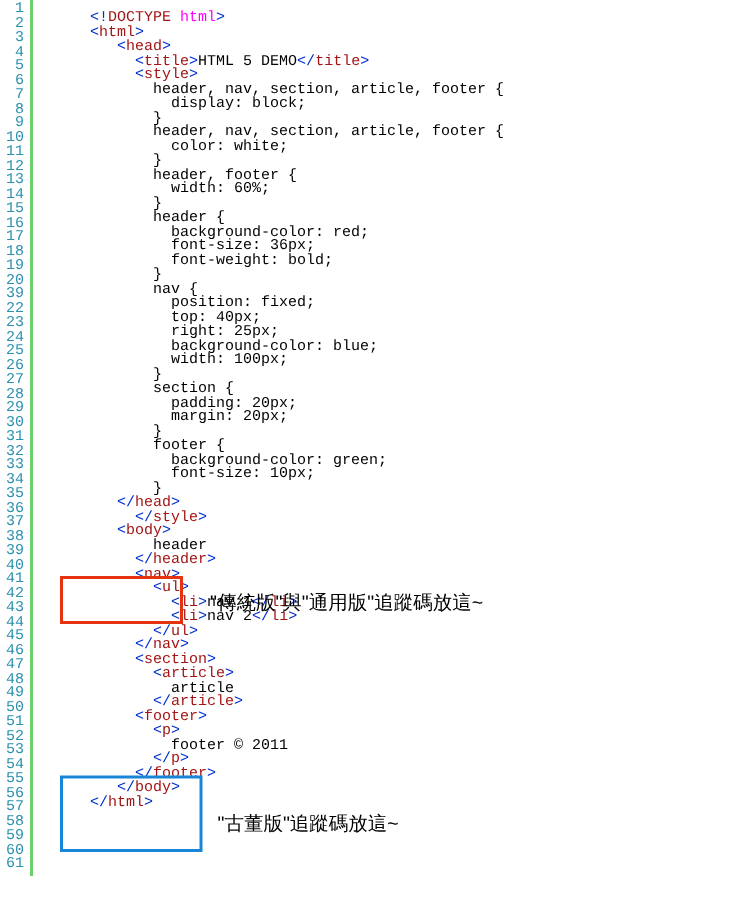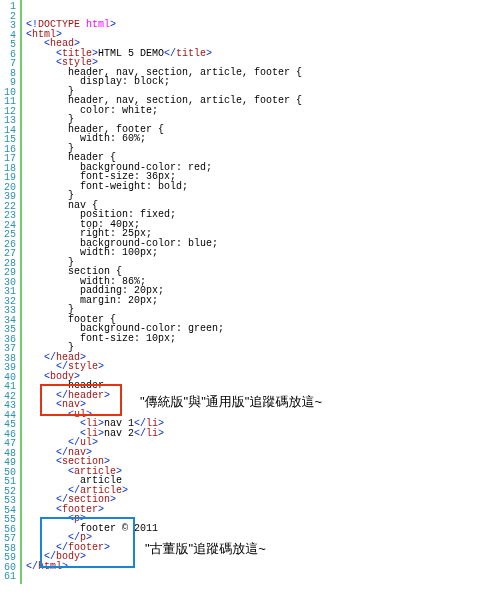--- a/index.html
+++ b/index.html
@@ -23,22 +23,23 @@
     border-right: 2px solid #6ccf6c;
     user-select: none;
     flex: none;
     width: 14px;
   }
   .gutter div {
     height: 9.5px;
     line-height: 9.5px;
   }
   .lines {
-    padding: 20px 0 2px 4px;
+    padding: 8px 0 2px 4px;
     flex: 1;
+    margin-left: 34px;
   }
   .line {
     height: 9.5px;
     line-height: 9.5px;
     white-space: pre;
     color: #000;
   }
   .t-blue { color: #0030d0; }
   .t-red { color: #a31515; }
   .t-pink { color: #ff00ff; }
@@ -145,21 +146,20 @@
       <div class="line"><span>         font-weight: bold;</span></div>
       <div class="line"><span>       }</span></div>
       <div class="line"><span>       nav {</span></div>
       <div class="line"><span>         position: fixed;</span></div>
       <div class="line"><span>         top: 40px;</span></div>
       <div class="line"><span>         right: 25px;</span></div>
       <div class="line"><span>         background-color: blue;</span></div>
       <div class="line"><span>         width: 100px;</span></div>
       <div class="line"><span>       }</span></div>
       <div class="line"><span>       section {</span></div>
-      <div class="line"><span>         width: 86%;</span></div>
       <div class="line"><span>         padding: 20px;</span></div>
       <div class="line"><span>         margin: 20px;</span></div>
       <div class="line"><span>       }</span></div>
       <div class="line"><span>       footer {</span></div>
       <div class="line"><span>         background-color: green;</span></div>
       <div class="line"><span>         font-size: 10px;</span></div>
       <div class="line"><span>       }</span></div>
       <div class="line"><span>   </span><span class="t-blue">&lt;/</span><span class="t-red">head</span><span class="t-blue">&gt;</span></div>
       <div class="line"><span>     </span><span class="t-blue">&lt;/</span><span class="t-red">style</span><span class="t-blue">&gt;</span></div>
       <div class="line"><span>   </span><span class="t-blue">&lt;</span><span class="t-red">body</span><span class="t-blue">&gt;</span></div>
@@ -168,21 +168,20 @@
       <div class="line"><span>     </span><span class="t-blue">&lt;</span><span class="t-red">nav</span><span class="t-blue">&gt;</span></div>
       <div class="line"><span>       </span><span class="t-blue">&lt;</span><span class="t-red">ul</span><span class="t-blue">&gt;</span></div>
       <div class="line"><span>         </span><span class="t-blue">&lt;</span><span class="t-red">li</span><span class="t-blue">&gt;</span><span>nav 1</span><span class="t-blue">&lt;/</span><span class="t-red">li</span><span class="t-blue">&gt;</span></div>
       <div class="line"><span>         </span><span class="t-blue">&lt;</span><span class="t-red">li</span><span class="t-blue">&gt;</span><span>nav 2</span><span class="t-blue">&lt;/</span><span class="t-red">li</span><span class="t-blue">&gt;</span></div>
       <div class="line"><span>       </span><span class="t-blue">&lt;/</span><span class="t-red">ul</span><span class="t-blue">&gt;</span></div>
       <div class="line"><span>     </span><span class="t-blue">&lt;/</span><span class="t-red">nav</span><span class="t-blue">&gt;</span></div>
       <div class="line"><span>     </span><span class="t-blue">&lt;</span><span class="t-red">section</span><span class="t-blue">&gt;</span></div>
       <div class="line"><span>       </span><span class="t-blue">&lt;</span><span class="t-red">article</span><span class="t-blue">&gt;</span></div>
       <div class="line"><span>         article</span></div>
       <div class="line"><span>       </span><span class="t-blue">&lt;/</span><span class="t-red">article</span><span class="t-blue">&gt;</span></div>
-      <div class="line"><span>     </span><span class="t-blue">&lt;/</span><span class="t-red">section</span><span class="t-blue">&gt;</span></div>
       <div class="line"><span>     </span><span class="t-blue">&lt;</span><span class="t-red">footer</span><span class="t-blue">&gt;</span></div>
       <div class="line"><span>       </span><span class="t-blue">&lt;</span><span class="t-red">p</span><span class="t-blue">&gt;</span></div>
       <div class="line"><span>         footer © 2011</span></div>
       <div class="line"><span>       </span><span class="t-blue">&lt;/</span><span class="t-red">p</span><span class="t-blue">&gt;</span></div>
       <div class="line"><span>     </span><span class="t-blue">&lt;/</span><span class="t-red">footer</span><span class="t-blue">&gt;</span></div>
       <div class="line"><span>   </span><span class="t-blue">&lt;/</span><span class="t-red">body</span><span class="t-blue">&gt;</span></div>
       <div class="line"><span class="t-blue">&lt;/</span><span class="t-red">html</span><span class="t-blue">&gt;</span></div>
     </div>
 </div>
 

